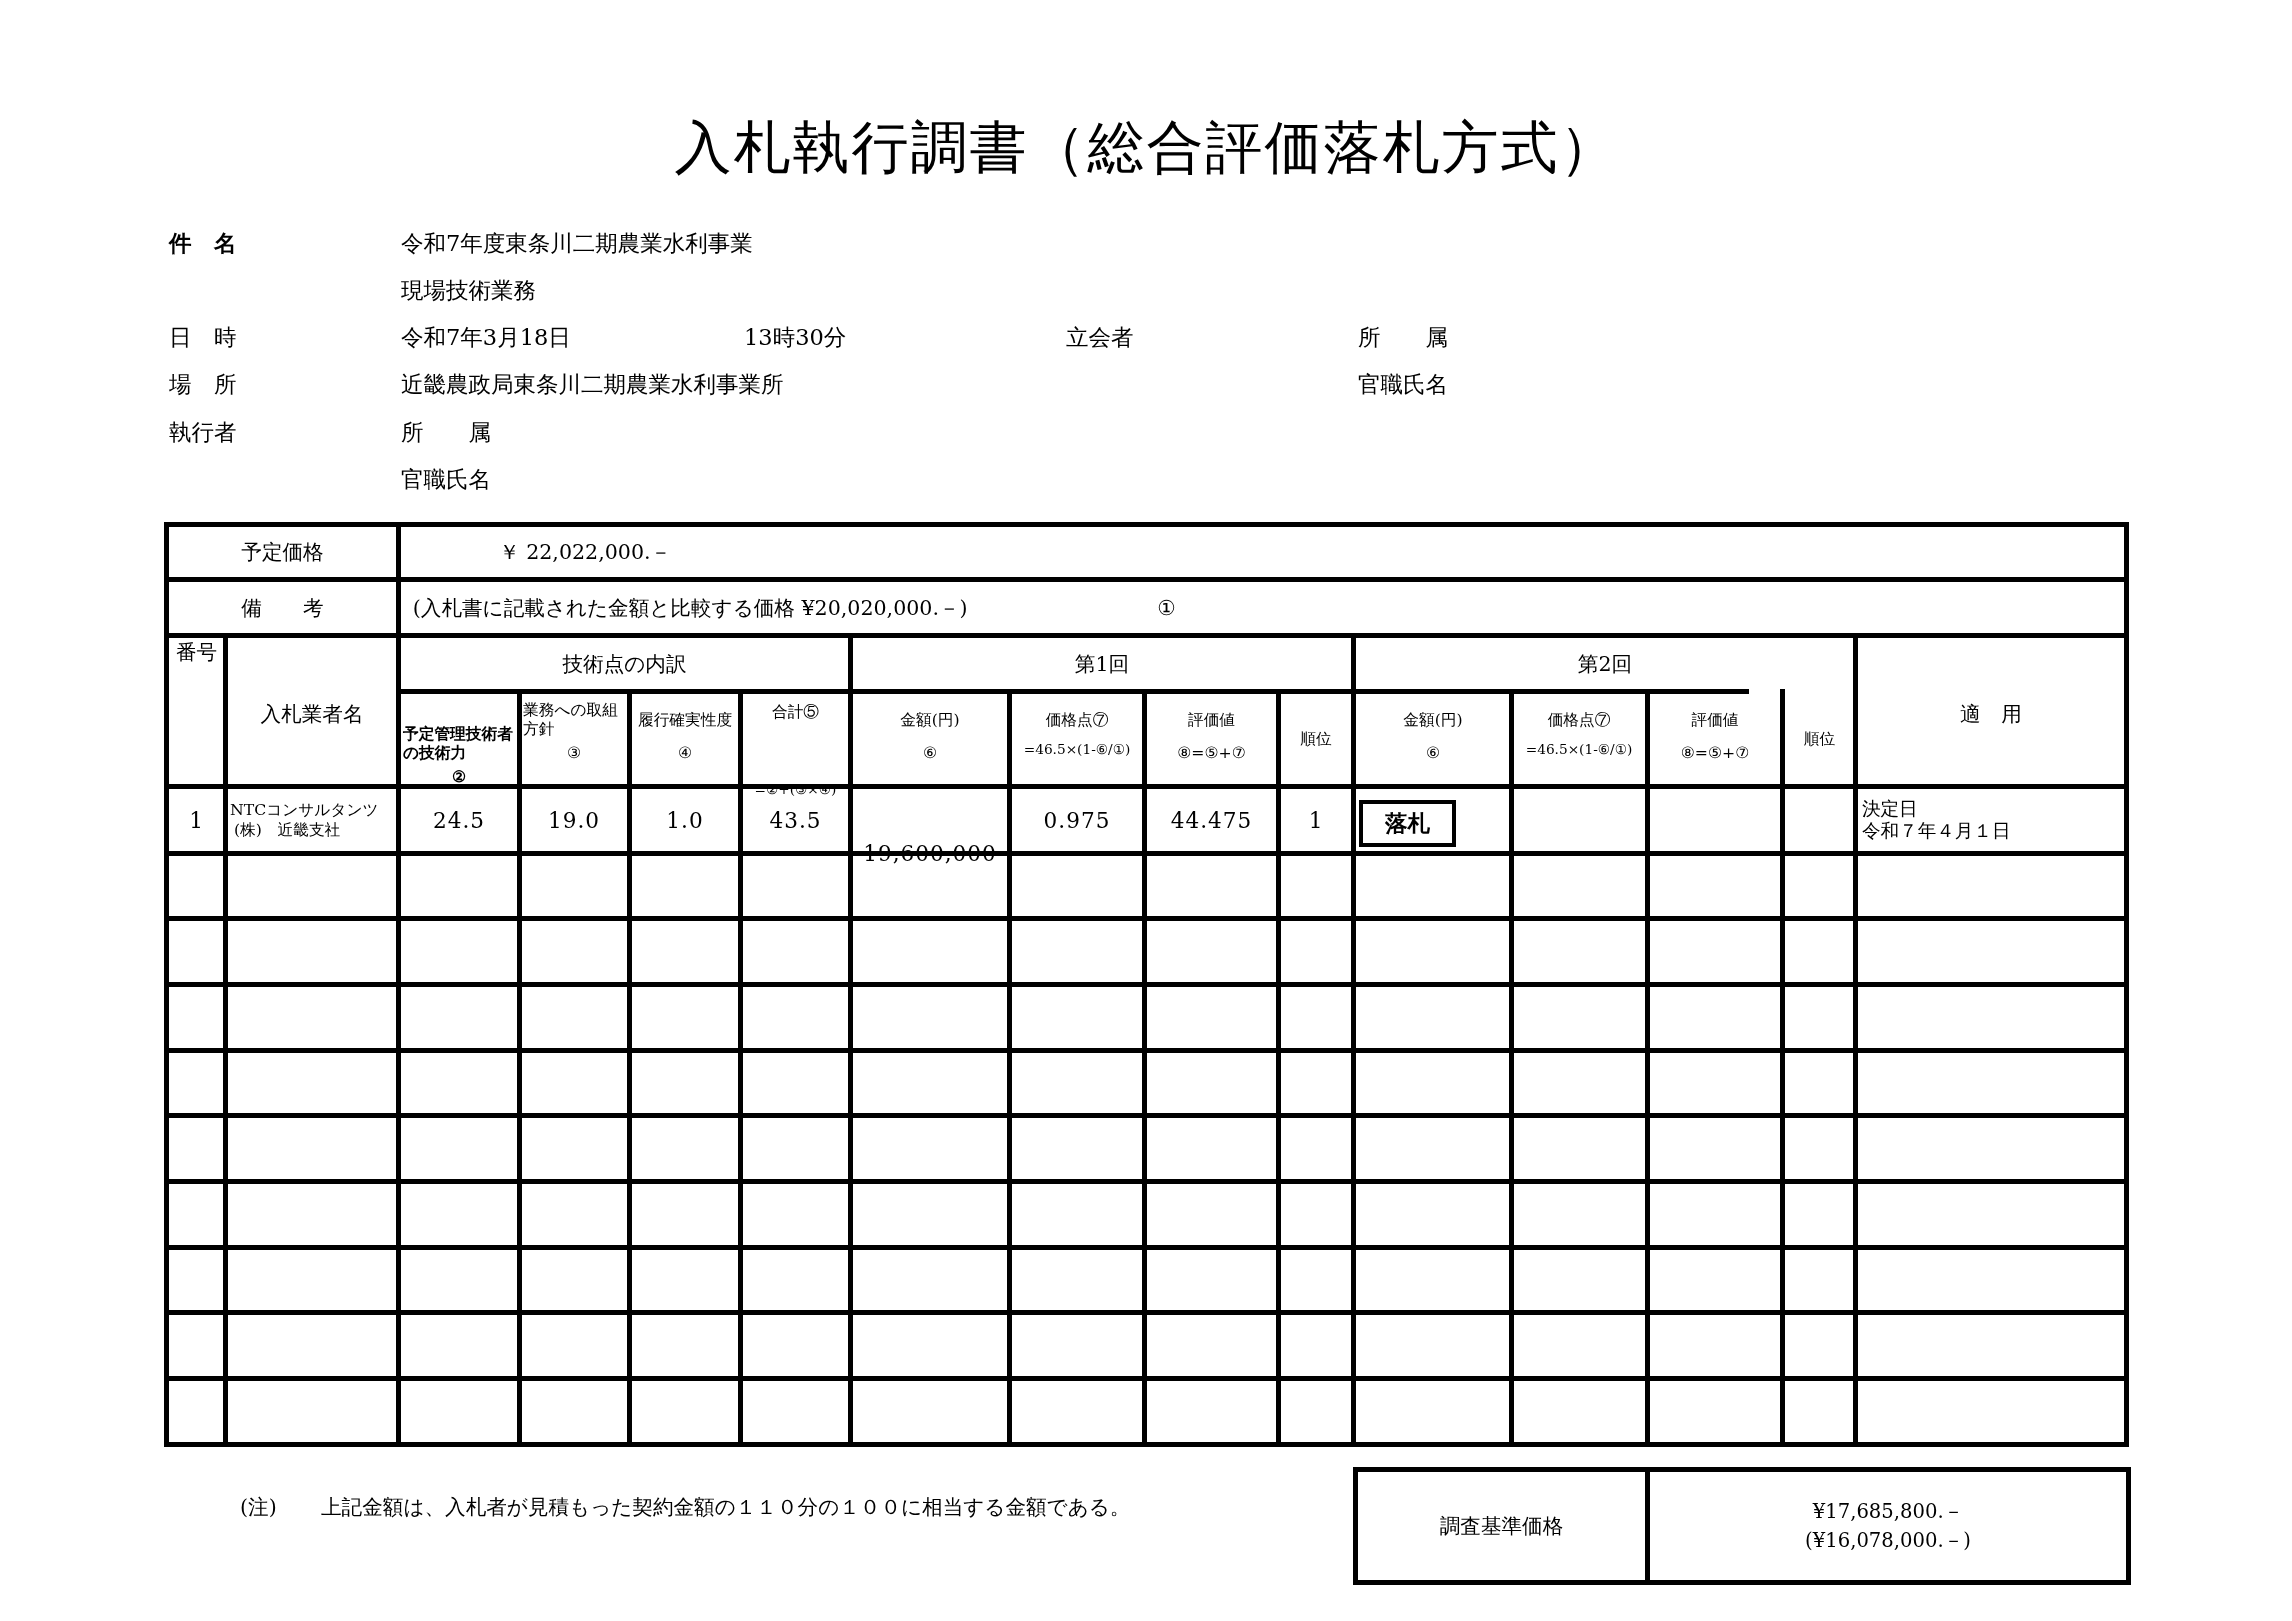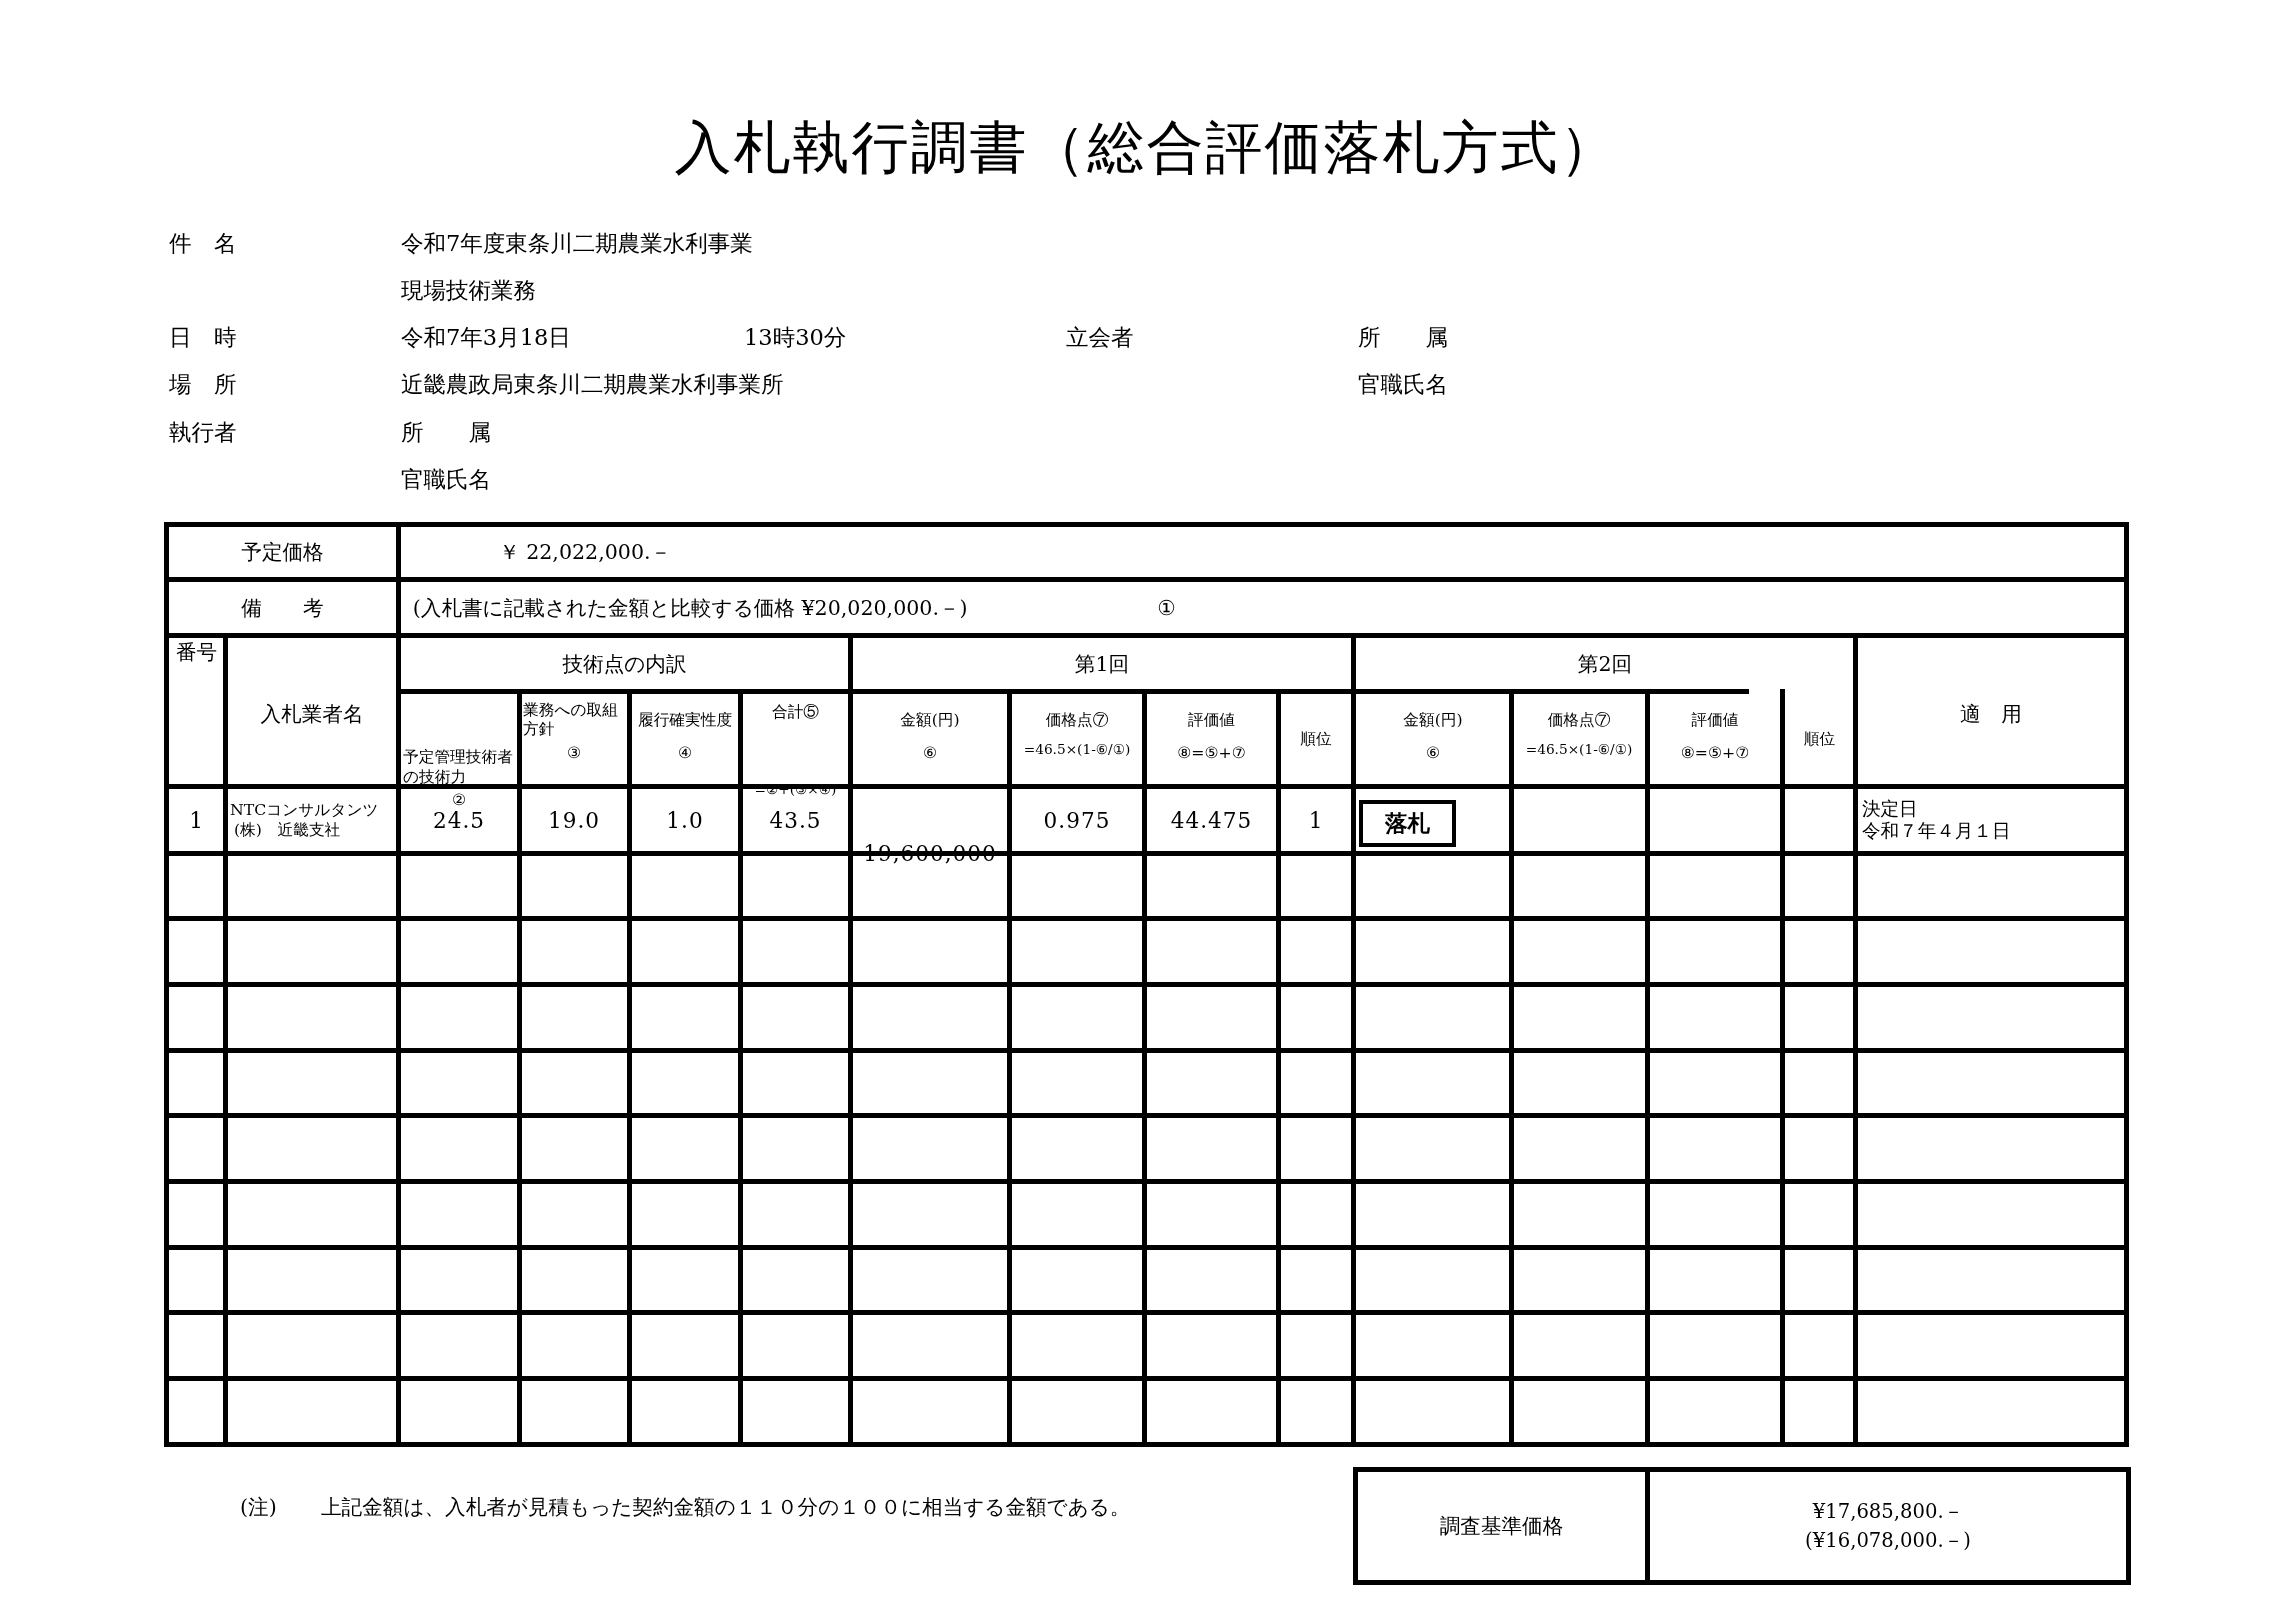--- a/index.html
+++ b/index.html
@@ -16,21 +16,21 @@
   .num { font-size:21.6px; letter-spacing:1px; }
   .left { justify-content:flex-start; text-align:left; padding-left:5.9px; }
   .rakusatsu { position:absolute; box-sizing:border-box; border:4.9px solid #000; display:flex; align-items:center; justify-content:center; font-size:22.5px; font-weight:bold; font-family:"DejaVu Sans","Liberation Sans",sans-serif; background:#fff; }
   .note { font-size:20.6px; }
 </style>
 </head>
 <body>
 
 <div class="abs title">入札執行調書（総合評価落札方式）</div>
 
-<div class="abs info" style="left:169px;top:229px;">件　名</div>
+<div class="abs info" style="left:169px;top:229px;font-weight:bold;">件　名</div>
 <div class="abs info" style="left:401px;top:229px;">令和7年度東条川二期農業水利事業</div>
 <div class="abs info" style="left:401px;top:276px;">現場技術業務</div>
 
 <div class="abs info" style="left:169px;top:323px;">日　時</div>
 <div class="abs info" style="left:401px;top:323px;">令和7年3月18日</div>
 <div class="abs info" style="left:744px;top:323px;">13時30分</div>
 <div class="abs info" style="left:1066px;top:323px;">立会者</div>
 <div class="abs info" style="left:1358px;top:323px;">所　　属</div>
 
 <div class="abs info" style="left:169px;top:370px;">場　所</div>
@@ -83,21 +83,21 @@
   <div class="cell left" style="left:401px;top:582px;width:745px;height:51px;padding-left:11.8px;">(入札書に記載された金額と比較する価格  ¥20,020,000.－)</div>
   <div class="cell" style="left:1137px;top:582px;width:59px;height:51px;">①</div>
 
   <div class="cell" style="left:169px;top:638px;width:55px;height:146px;align-items:flex-start;">番号</div>
   <div class="cell" style="left:228px;top:638px;width:168px;height:162px;align-items:flex-start;padding-top:62px;">入札業者名</div>
   <div class="cell" style="left:401px;top:638px;width:447px;height:51px;">技術点の内訳</div>
   <div class="cell" style="left:853px;top:638px;width:498px;height:51px;">第1回</div>
   <div class="cell" style="left:1356px;top:638px;width:498px;height:51px;">第2回</div>
   <div class="cell" style="left:1858px;top:638px;width:266px;height:146px;align-items:flex-start;padding-top:62px;">適　用</div>
 
-  <div class="cell small sub" style="left:401px;top:694px;width:116px;height:116px;justify-content:flex-end;align-items:flex-start;padding:5.9px 2px 0 2px;">
+  <div class="cell small sub" style="left:401px;top:694px;width:116px;height:116px;justify-content:center;align-items:flex-start;padding:5.9px 2px 0 2px;font-weight:bold;">
     <span style="text-align:left;white-space:normal;">予定管理技術者の技術力</span>
     <span style="align-self:center;margin-top:3.9px;">②</span>
   </div>
   <div class="cell small sub" style="left:521px;top:694px;width:106px;height:90px;justify-content:flex-start;align-items:flex-start;padding:5.9px 2px 0 2px;">
     <span style="text-align:left;white-space:normal;">業務への取組方針</span>
     <span style="align-self:center;margin-top:3.9px;">③</span>
   </div>
   <div class="cell small sub" style="left:632px;top:694px;width:106px;height:90px;justify-content:flex-start;padding-top:15.7px;">
     <span>履行確実性度</span>
     <span style="margin-top:13.7px;">④</span>

